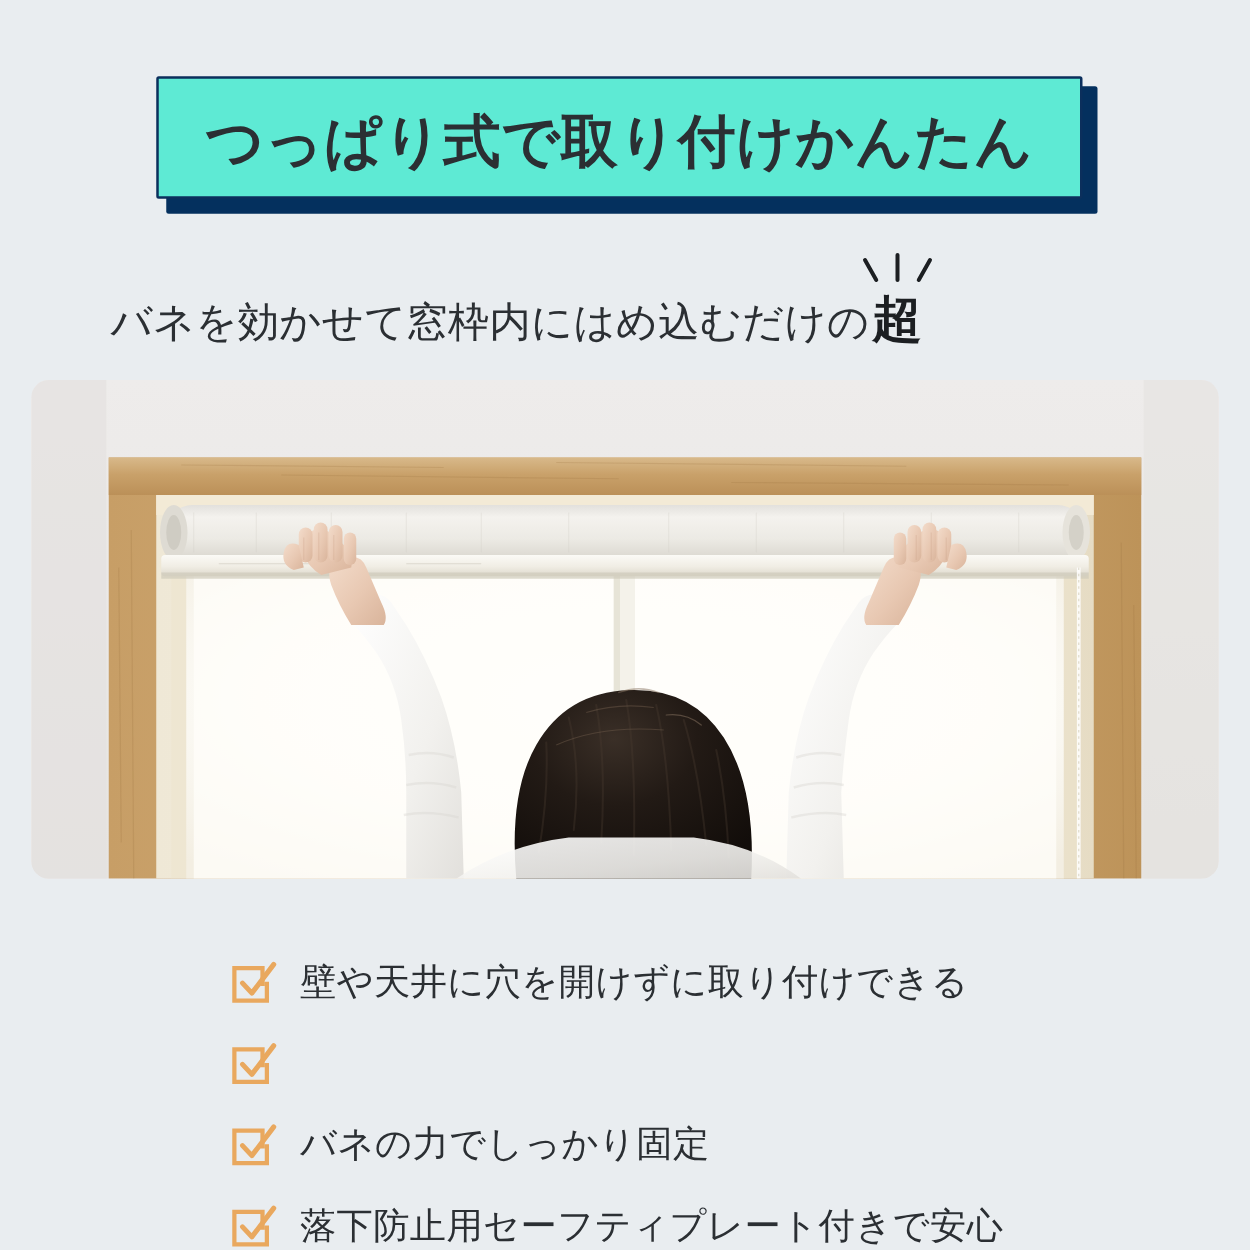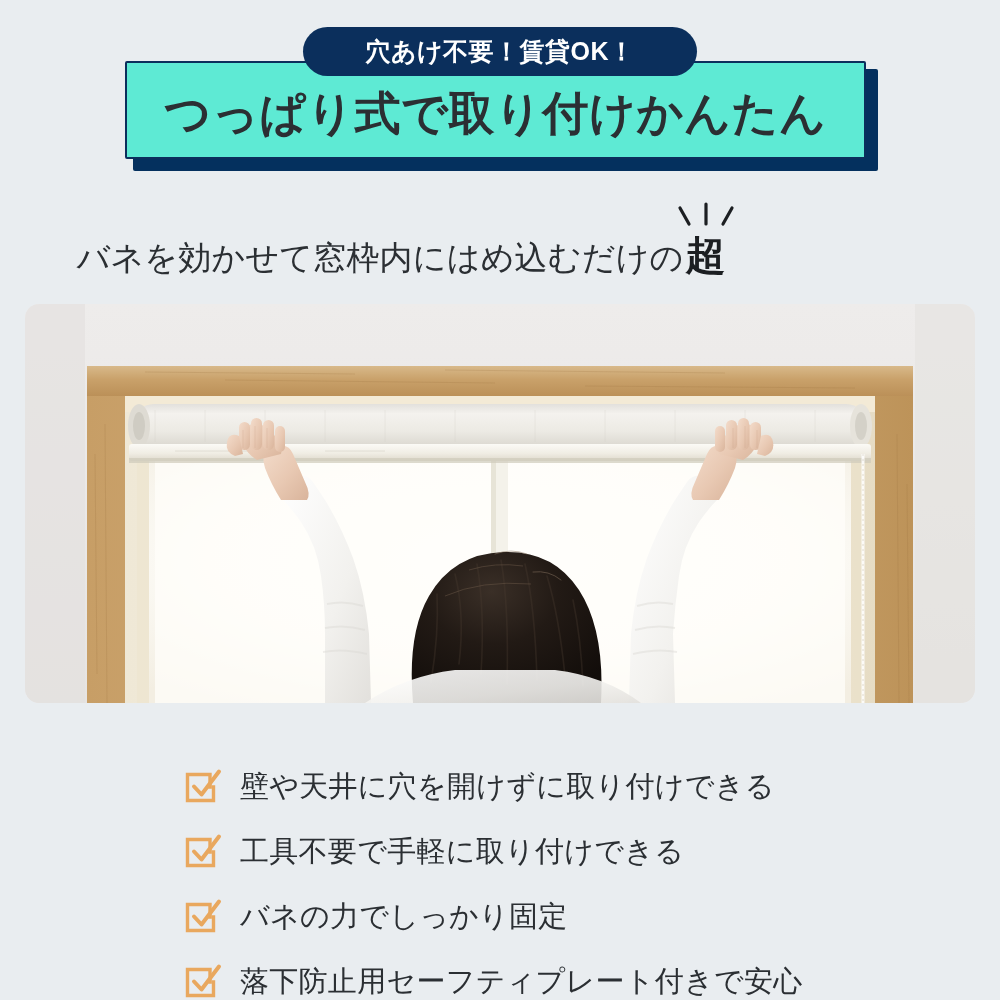--- a/index.html
+++ b/index.html
@@ -74,28 +74,27 @@
     font-weight: 700;
     color: #ffffff;
     letter-spacing: 0.02em;
     white-space: nowrap;
     line-height: 1;
   }
 
   
   .subtitle-row {
     position: absolute;
-    left: 0;
+    left: 12px;
     top: 196px;
     width: 804px;
     height: 92px;
     display: flex;
     align-items: center;
     justify-content: center;
-    font-family: Liberation Serif, serif;
   }
   .subtitle-inner {
     display: flex;
     align-items: baseline;
     justify-content: center;
     white-space: nowrap;
     transform: translateY(14px);
   }
   .sub-seg {
     font-size: 33px;
@@ -180,23 +179,20 @@
 <body>
 
 <div class="header-block">
 
   <div class="title-shadow"></div>
 
   <div class="title-card">
     <span class="title-text">つっぱり式で取り付けかんたん</span>
   </div>
 
-  <div class="badge-pill">
-    <span class="badge-text">穴あけ不要！賃貸OK！</span>
-  </div>
 
 </div>
 
 <div class="subtitle-row">
   <div class="subtitle-inner">
     <span class="sub-seg">バネを効かせて窓枠内にはめ込むだけの</span>
 
     <span class="emph-wrap">
       <span class="sparkles">
         <svg viewBox="0 0 64 30" width="64" height="30" aria-hidden="true">
@@ -433,21 +429,20 @@
     <span class="feature-label">壁や天井に穴を開けずに取り付けできる</span>
   </div>
 
   <div class="feature-item i1">
     <span class="check-icon">
       <svg viewBox="0 0 40 40" width="40" height="40" aria-hidden="true">
         <path d="M4.5 9.5 H27 V22 M4.5 9.5 V35.5 H30.5 V22" fill="none" stroke="#e9a85e" stroke-width="3.4" stroke-linecap="square" stroke-linejoin="miter"></path>
         <path d="M11 21.5 L18.5 29.5 L36 6.5" fill="none" stroke="#e9a85e" stroke-width="4" stroke-linecap="round" stroke-linejoin="round"></path>
       </svg>
     </span>
-    <span class="feature-label">工具不要で手軽に取り付けできる</span>
   </div>
 
   <div class="feature-item i3">
     <span class="check-icon">
       <svg viewBox="0 0 40 40" width="40" height="40" aria-hidden="true">
         <path d="M4.5 9.5 H27 V22 M4.5 9.5 V35.5 H30.5 V22" fill="none" stroke="#e9a85e" stroke-width="3.4" stroke-linecap="square" stroke-linejoin="miter"></path>
         <path d="M11 21.5 L18.5 29.5 L36 6.5" fill="none" stroke="#e9a85e" stroke-width="4" stroke-linecap="round" stroke-linejoin="round"></path>
       </svg>
     </span>
     <span class="feature-label">落下防止用セーフティプレート付きで安心</span>

